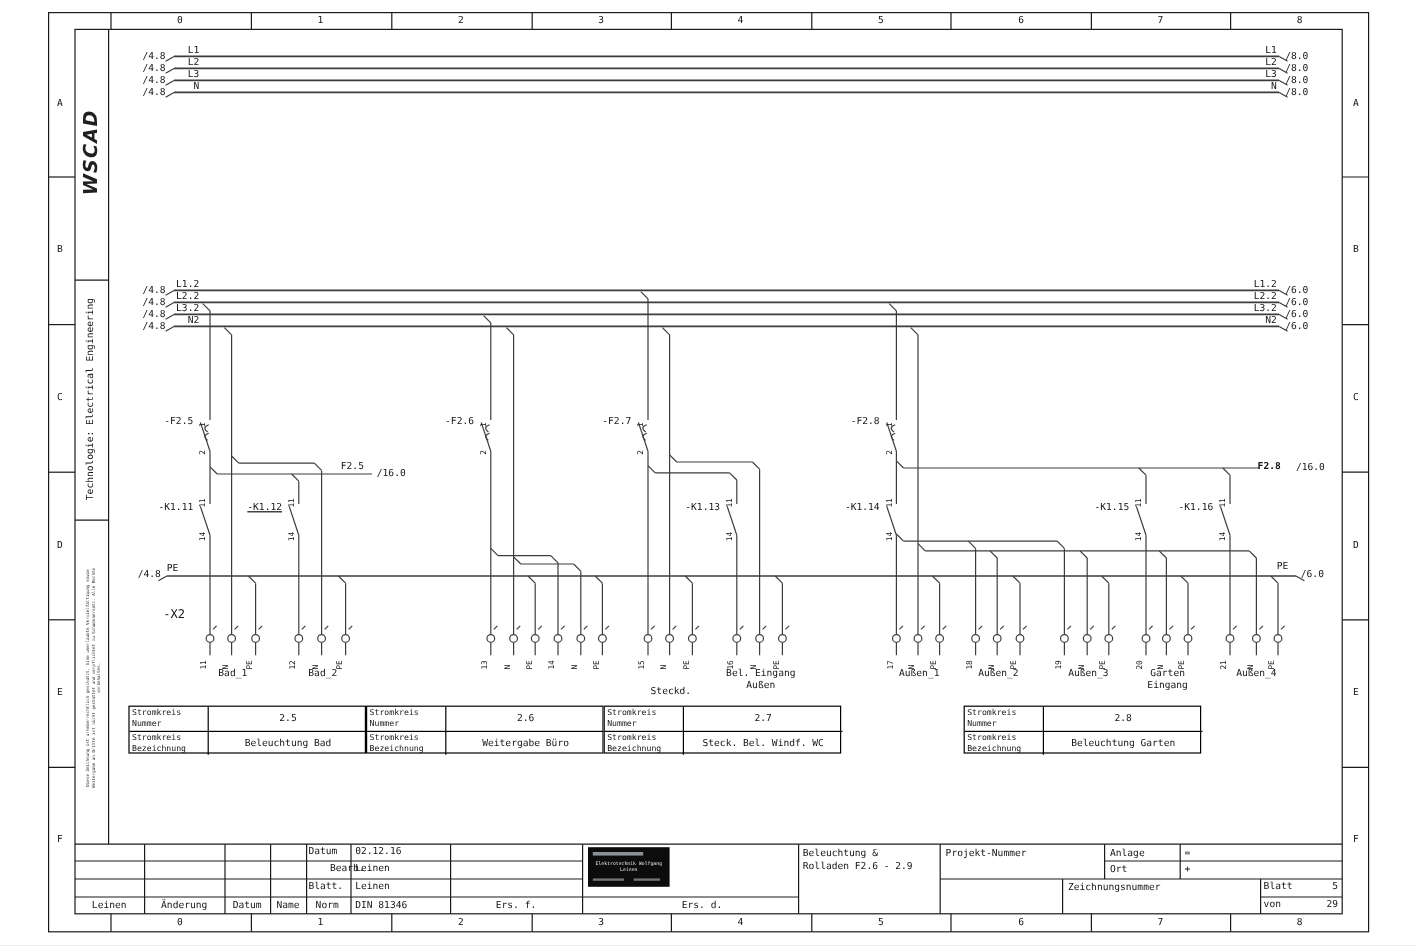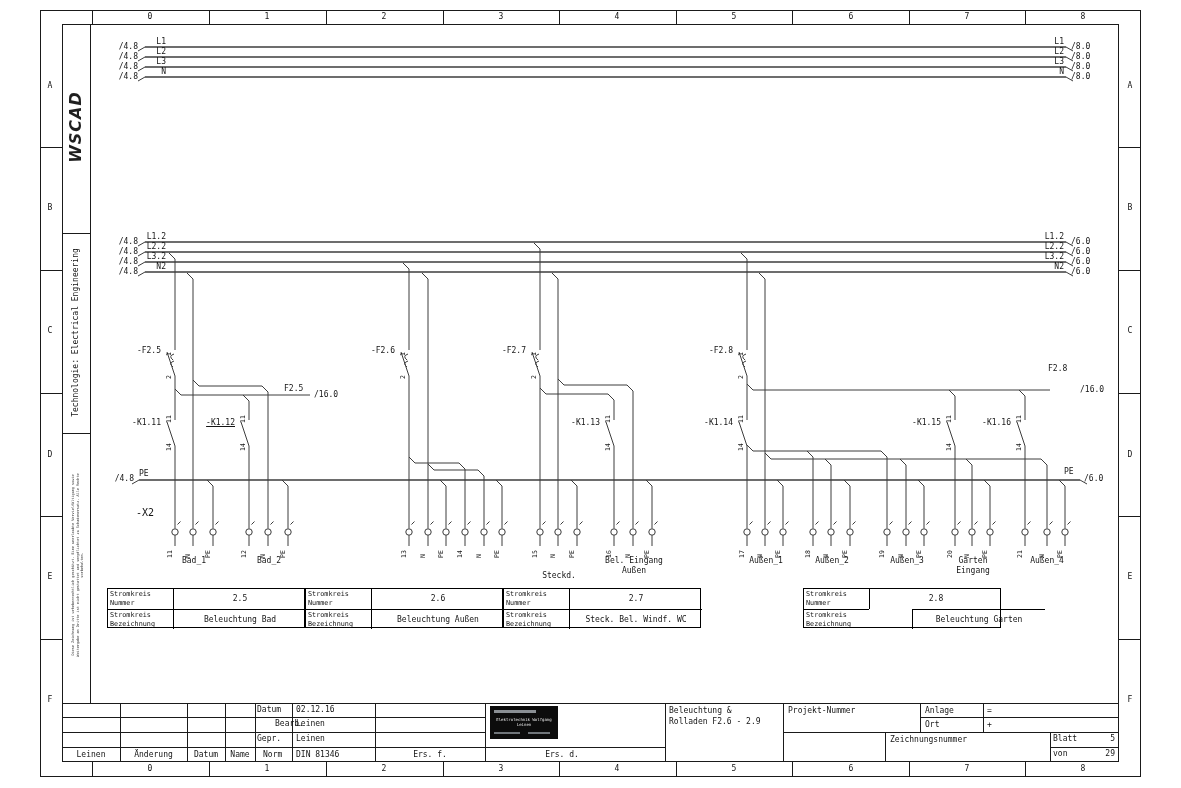--- a/index.html
+++ b/index.html
@@ -343,30 +343,30 @@
 
 <div class="lbl rot wscad" style="left:31px;top:117px;width:90px;height:20px">WSCAD</div>
 <div class="lbl rot tech" style="left:-34px;top:327px;width:220px;height:11px">Technologie: Electrical Engineering</div>
 <div class="lbl rot tinytxt" style="left:-29px;top:560px;width:210px;height:10px">Diese Zeichnung ist urheberrechtlich geschützt. Eine unerlaubte Vervielfältigung sowie
 Weitergabe an Dritte ist nicht gestattet und verpflichtet zu Schadenersatz. Alle Rechte vorbehalten.</div>
 
 <div class="lbl" style="left:257px;top:705px;width:34px">Datum</div>
 <div class="lbl" style="left:296px;top:705px;width:72px">02.12.16</div>
 <div class="lbl" style="left:275px;top:719px;width:48px">Bearb.</div>
 <div class="lbl" style="left:296px;top:719px;width:72px">Leinen</div>
-<div class="lbl" style="left:257px;top:734px;width:36px">Gepr.</div>
+<div class="lbl" style="left:257px;top:734px;width:36px">Blatt.</div>
 <div class="lbl" style="left:296px;top:734px;width:72px">Leinen</div>
 <div class="lbl" style="left:263px;top:750px;width:36px">Norm</div>
 <div class="lbl" style="left:296px;top:750px;width:78px">DIN 81346</div>
 <div class="lbl c" style="left:64px;top:750px;width:54px">Leinen</div>
 <div class="lbl c" style="left:122px;top:750px;width:63px">Änderung</div>
 <div class="lbl c" style="left:189px;top:750px;width:34px">Datum</div>
 <div class="lbl c" style="left:227px;top:750px;width:26px">Name</div>
 <div class="lbl c" style="left:377px;top:750px;width:106px">Ers. f.</div>
-<div class="lbl c" style="left:474px;top:750px;width:176px">Ers. d.</div>
+<div class="lbl c" style="left:497px;top:750px;width:176px">Ers. d.</div>
 <div class="lbl" style="left:669px;top:706px;width:112px">Beleuchtung &amp;</div>
 <div class="lbl" style="left:669px;top:717px;width:112px">Rolladen F2.6 - 2.9</div>
 <div class="lbl" style="left:788px;top:706px;width:110px">Projekt-Nummer</div>
 <div class="lbl" style="left:925px;top:706px;width:55px">Anlage</div>
 <div class="lbl" style="left:987px;top:706px;width:20px">=</div>
 <div class="lbl" style="left:925px;top:720px;width:55px">Ort</div>
 <div class="lbl" style="left:987px;top:720px;width:20px">+</div>
 <div class="lbl" style="left:890px;top:735px;width:130px">Zeichnungsnummer</div>
 <div class="lbl" style="left:1053px;top:734px;width:40px">Blatt</div>
 <div class="lbl r" style="left:1075px;top:734px;width:40px">5</div>
@@ -411,21 +411,21 @@
     <div class="lbl r" style="left: 108px; top: 267px; width: 30px;">/4.8</div>
     <div class="lbl r" style="left: 136px; top: 262px; width: 30px;">N2</div>
     <div class="lbl r" style="left: 1034px; top: 262px; width: 30px;">N2</div>
     <div class="lbl" style="left: 1071px; top: 267px; width: 30px;">/6.0</div>
     <div class="lbl r" style="left: 104px; top: 474px; width: 30px;">/4.8</div>
     <div class="lbl" style="left: 139px; top: 469px; width: 16px;">PE</div>
     <div class="lbl" style="left: 1064px; top: 467px; width: 16px;">PE</div>
     <div class="lbl" style="left: 1084px; top: 474px; width: 30px;">/6.0</div>
     <div class="lbl" style="left: 284px; top: 384px; width: 28px;">F2.5</div>
     <div class="lbl" style="left: 314px; top: 390px; width: 34px;">/16.0</div>
-    <div class="lbl" style="left: 1048px; top: 364px; width: 28px;">F2.8</div>
+    <div class="lbl" style="left: 1048px; top: 384px; width: 28px; font-weight: bold;">F2.8</div>
     <div class="lbl" style="left: 1080px; top: 385px; width: 34px;">/16.0</div>
     <div class="lbl r" style="left: 111px; top: 346px; width: 50px;">-F2.5</div>
     <div class="lbl rot pin" style="left: 161px; top: 344px; width: 16px; height: 8px;">1</div>
     <div class="lbl rot pin" style="left: 161px; top: 367px; width: 16px; height: 8px;">2</div>
     <div class="lbl r" style="left: 345px; top: 346px; width: 50px;">-F2.6</div>
     <div class="lbl rot pin" style="left: 395px; top: 344px; width: 16px; height: 8px;">1</div>
     <div class="lbl rot pin" style="left: 395px; top: 367px; width: 16px; height: 8px;">2</div>
     <div class="lbl r" style="left: 476px; top: 346px; width: 50px;">-F2.7</div>
     <div class="lbl rot pin" style="left: 526px; top: 344px; width: 16px; height: 8px;">1</div>
     <div class="lbl rot pin" style="left: 526px; top: 367px; width: 16px; height: 8px;">2</div>
@@ -540,21 +540,21 @@
     <div class="ctab" style="left: 305px; top: 588px; width: 198px; height: 40px;">
       <div class="tc " style="left: 0px; top: 0px; width: 65px; height: 20px;">
         <div class="tlab">Stromkreis</div>
         <div class="tlab" style="padding-top: 0px;">Nummer</div>
       </div>
       <div class="tc bl tval" style="left: 65px; top: 0px; width: 133px; height: 20px;">2.6</div>
       <div class="tc bt" style="left: 0px; top: 20px; width: 65px; height: 20px;">
         <div class="tlab">Stromkreis</div>
         <div class="tlab" style="padding-top: 0px;">Bezeichnung</div>
       </div>
-      <div class="tc bl bt tval" style="left: 65px; top: 20px; width: 133px; height: 20px;">Beleuchtung Außen</div>
+      <div class="tc bl bt tval" style="left: 65px; top: 20px; width: 133px; height: 20px;">Weitergabe Büro</div>
     </div>
     <div class="ctab" style="left: 503px; top: 588px; width: 198px; height: 40px;">
       <div class="tc " style="left: 0px; top: 0px; width: 65px; height: 20px;">
         <div class="tlab">Stromkreis</div>
         <div class="tlab" style="padding-top: 0px;">Nummer</div>
       </div>
       <div class="tc bl tval" style="left: 65px; top: 0px; width: 133px; height: 20px;">2.7</div>
       <div class="tc bt" style="left: 0px; top: 20px; width: 65px; height: 20px;">
         <div class="tlab">Stromkreis</div>
         <div class="tlab" style="padding-top: 0px;">Bezeichnung</div>
@@ -564,15 +564,15 @@
     <div class="ctab" style="left: 803px; top: 588px; width: 198px; height: 40px;">
       <div class="tc " style="left: 0px; top: 0px; width: 65px; height: 20px;">
         <div class="tlab">Stromkreis</div>
         <div class="tlab" style="padding-top: 0px;">Nummer</div>
       </div>
       <div class="tc bl tval" style="left: 65px; top: 0px; width: 133px; height: 20px;">2.8</div>
       <div class="tc bt" style="left: 0px; top: 20px; width: 65px; height: 20px;">
         <div class="tlab">Stromkreis</div>
         <div class="tlab" style="padding-top: 0px;">Bezeichnung</div>
       </div>
-      <div class="tc bl bt tval" style="left: 65px; top: 20px; width: 133px; height: 20px; margin-left: 43px;">Beleuchtung Garten</div>
+      <div class="tc bl bt tval" style="left: 65px; top: 20px; width: 133px; height: 20px;">Beleuchtung Garten</div>
     </div>
   </div>
 
 </body></html>

